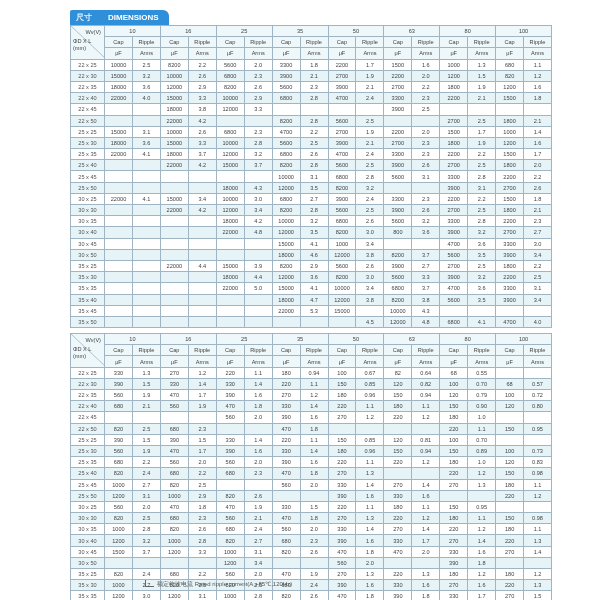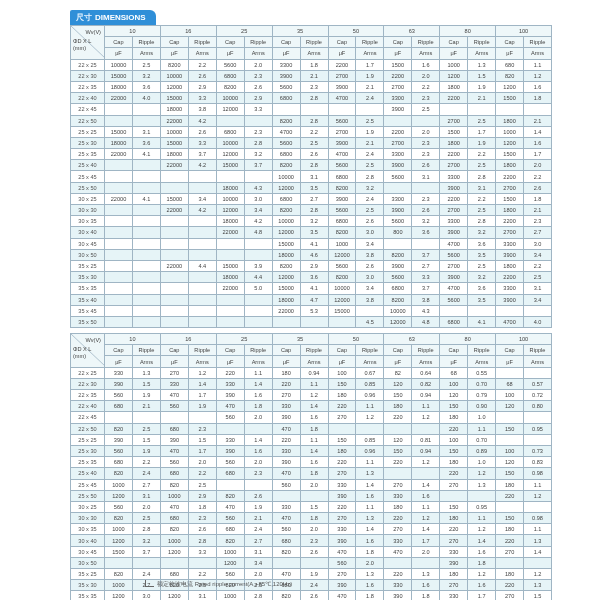--- a/index.html
+++ b/index.html
@@ -1,18 +1,18 @@
 <!DOCTYPE html>
 <html><head>
 <meta charset="utf-8">
 <style>
   body { margin:0; background:#ffffff; width:600px; height:600px; overflow:hidden; font-family:"Liberation Sans", sans-serif; }
   .wrap { position:absolute; left:70px; top:6px; width:482px; }
   .titlebar { display:inline-block; background:#2f8fd8; color:#ffffff; font-size:8px; font-weight:bold; padding:2px 10px 2px 6px; border-radius:2px 6px 0 0; height:11px; line-height:11px; }
-  .titlebar .cn { color:#e8f4ff; margin-right:3px; }
+  .titlebar .cn { color:#e8f4ff; margin-right:16px; }
   table { border-collapse:collapse; width:482px; table-layout:fixed; }
   td, th { border:1px solid #9fb5c4; font-size:5.6px; color:#444; text-align:center; padding:0; height:10.2px; line-height:10px; font-weight:normal; white-space:nowrap; overflow:hidden; }
   tr.alt td { background:#e6f4f7; }
   th { background:#eef7f9; }
   .corner { position:relative; background:#eef7f9; }
   .corner .wv { position:absolute; right:3px; top:1px; }
   .corner .dl { position:absolute; left:2px; top:12px; text-align:left; line-height:7px; }
   .corner svg { position:absolute; left:0; top:0; }
   .sizecol { color:#555; }
   .t2 { margin-top:5px; }

